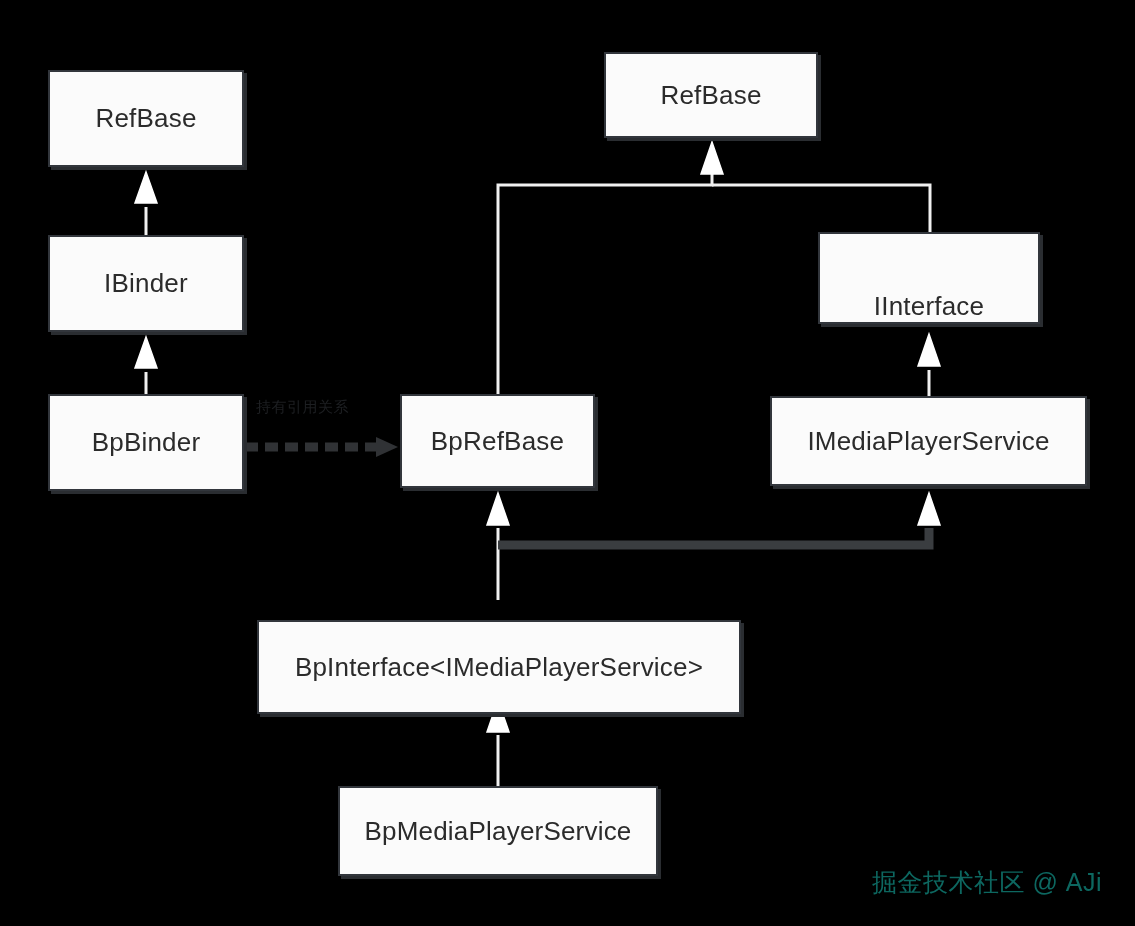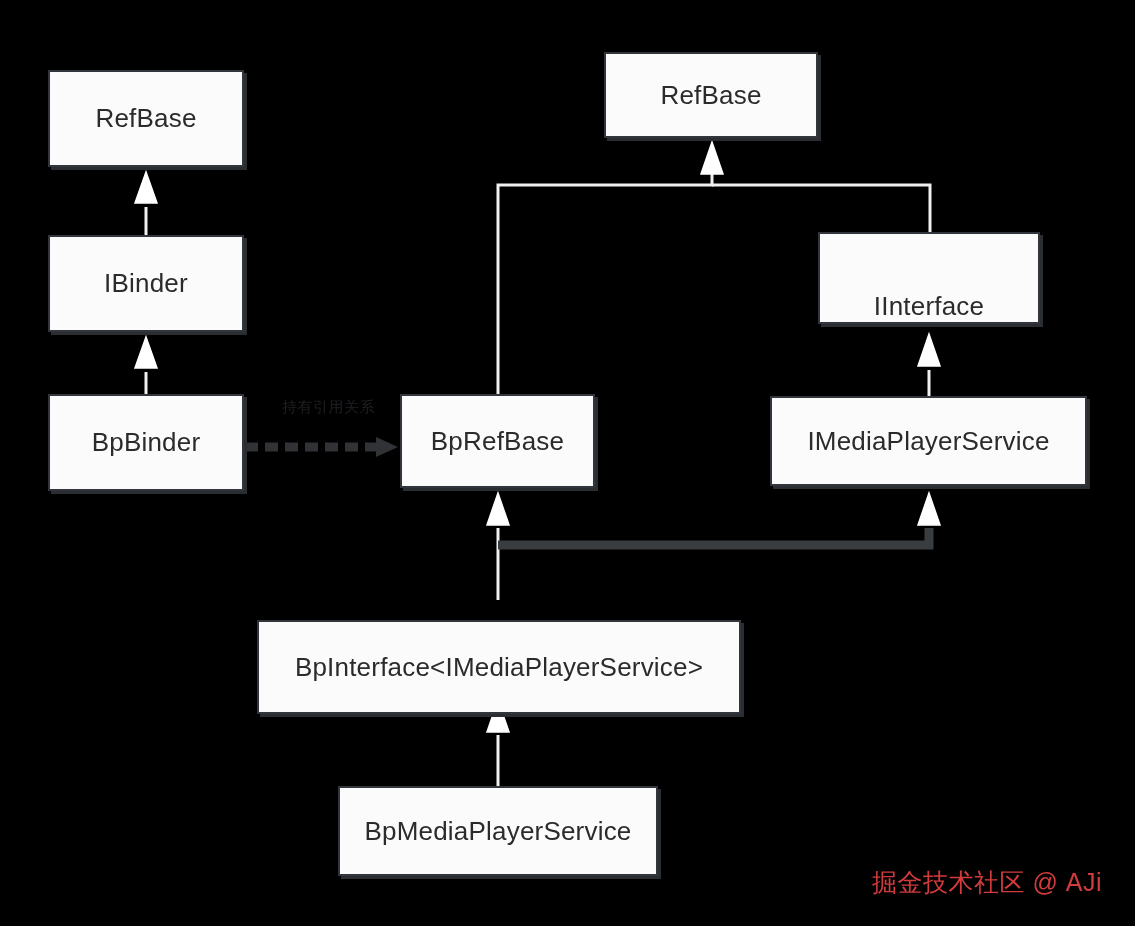--- a/index.html
+++ b/index.html
@@ -42,25 +42,24 @@
     z-index: 3;
   }
   .edge-label {
     position: absolute;
     color: #1d1f22;
     font-size: 15px;
     white-space: nowrap;
     z-index: 4;
     background: transparent;
     letter-spacing: 0.5px;
-    margin-left: 26px;
   }
   .watermark {
     position: absolute;
-    color: #ef4444;
+    color: #0f766e;
     font-size: 25px;
     white-space: nowrap;
     opacity: 0.88;
     z-index: 5;
     letter-spacing: 0.5px;
     text-shadow: 0 0 2px #000;
   }
 </style>
 </head>
 <body>

